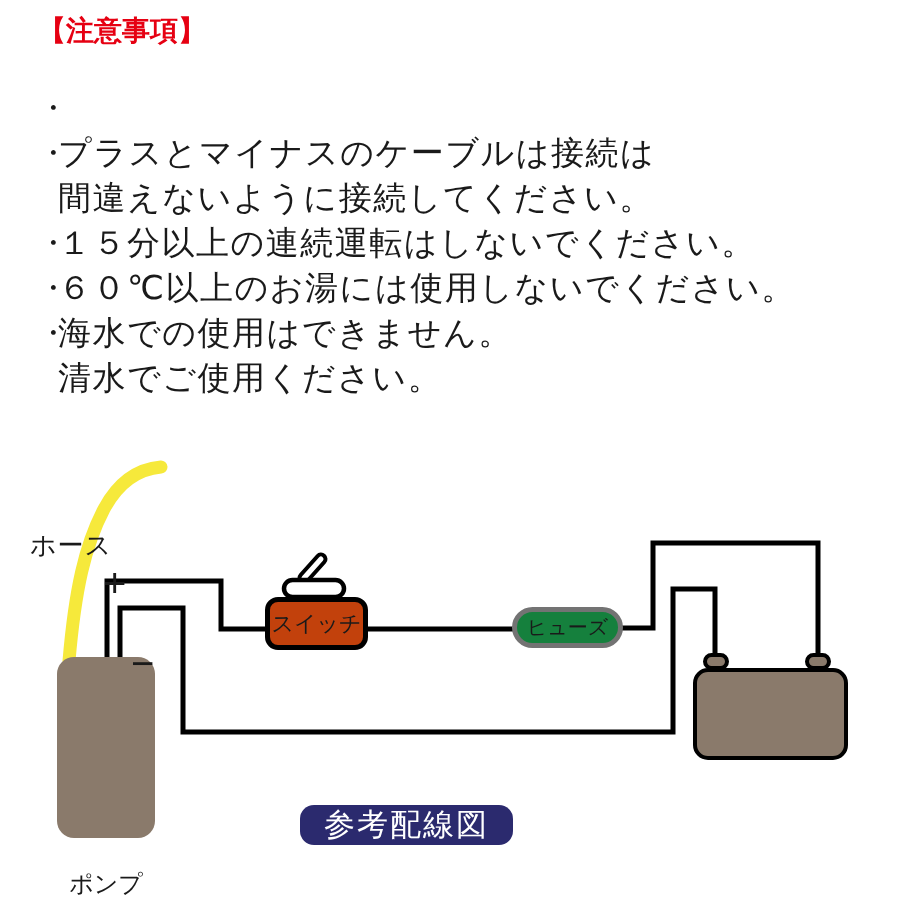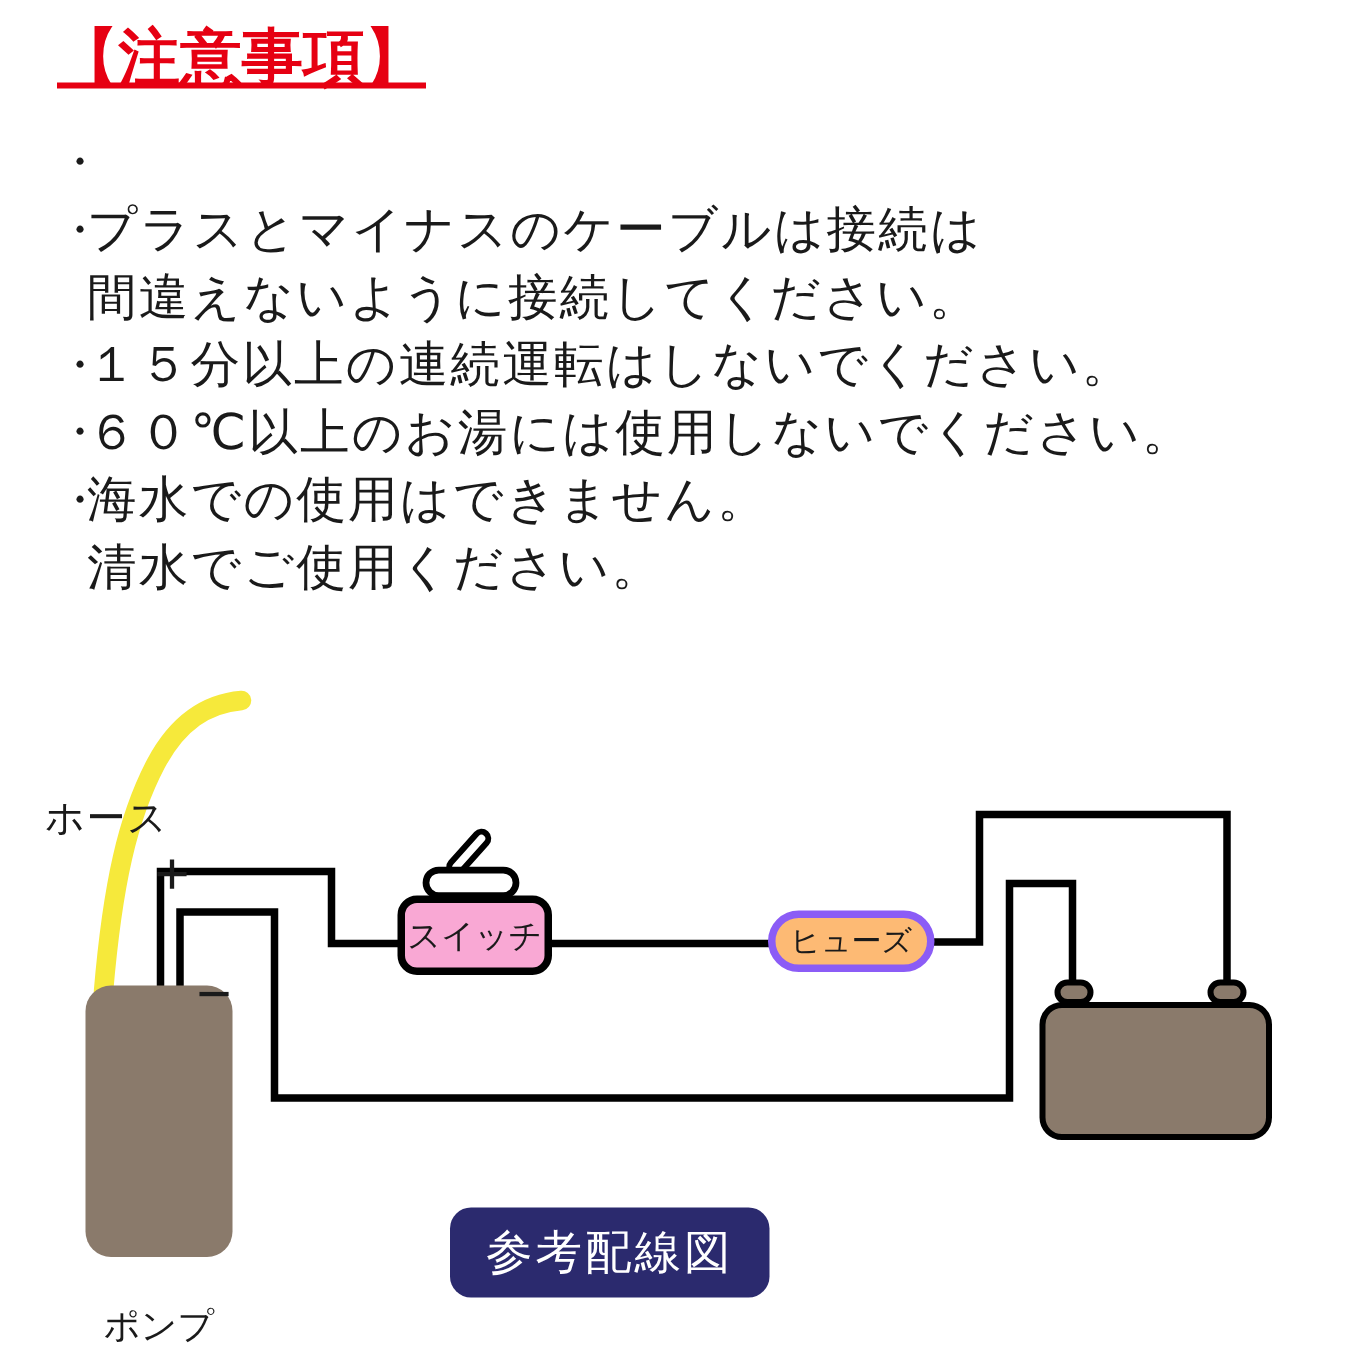--- a/index.html
+++ b/index.html
@@ -3,44 +3,44 @@
 <meta charset="utf-8">
 <style>
   html,body{margin:0;padding:0;background:#ffffff;}
   #page{
     position:relative;width:900px;height:900px;background:#ffffff;overflow:hidden;
     font-family:"Liberation Sans","DejaVu Sans",sans-serif;color:#1a1a1a;
   }
   
   #caution-title{
     position:absolute;left:38px;top:14px;
-    font-size:41px;font-weight:bold;color:#e60012;letter-spacing:0px;line-height:1.2;text-decoration:underline;
+    font-size:28px;font-weight:bold;color:#e60012;letter-spacing:0px;line-height:1.2;
   }
   #notice-list{position:absolute;left:38px;top:86px;width:840px;}
   .n-line{height:45px;font-size:33px;letter-spacing:1.5px;white-space:nowrap;display:flex;align-items:center;}
   .n-marker{display:inline-block;width:20px;flex:0 0 20px;text-align:center;font-size:30px;}
   
   #wiring-svg{position:absolute;left:0;top:0;width:900px;height:900px;z-index:1;pointer-events:none;}
   .comp{position:absolute;z-index:2;box-sizing:border-box;}
   #pump-body{left:57px;top:657px;width:98px;height:181px;background:#8a7a6b;border-radius:17px;}
   #battery-terminal-neg{left:703px;top:653px;width:26px;height:17px;background:#8a7a6b;border:4px solid #000;border-radius:9px;}
   #battery-terminal-pos{left:805px;top:653px;width:26px;height:17px;background:#8a7a6b;border:4px solid #000;border-radius:9px;}
   #battery-body{left:693px;top:668px;width:155px;height:92px;background:#8a7a6b;border:4px solid #000;border-radius:15px;}
-  #switch-box{left:265px;top:597px;width:103px;height:53px;background:#f9a8d4;border:5px solid #000;border-radius:13px;
+  #switch-box{left:265px;top:597px;width:103px;height:53px;background:#c2410c;border:5px solid #000;border-radius:13px;
     display:flex;align-items:center;justify-content:center;font-size:22px;}
-  #fuse-box{left:512px;top:607px;width:111px;height:41px;background:#fdba74;border:5px solid #8b5cf6;border-radius:21px;
+  #fuse-box{left:512px;top:607px;width:111px;height:41px;background:#15803d;border:5px solid #737373;border-radius:21px;
     display:flex;align-items:center;justify-content:center;font-size:20px;}
   .d-label{position:absolute;z-index:3;color:#1a1a1a;margin-top:28px;}
   #hose-label{left:30px;top:500px;font-size:26px;letter-spacing:1px;}
   #plus-label{left:103px;top:533px;font-size:40px;font-weight:300;}
   #minus-label{left:131px;top:613px;font-size:40px;font-weight:300;}
   #pump-label{left:57px;top:840px;width:98px;text-align:center;font-size:24px;}
   #battery-label{left:693px;top:764px;width:155px;text-align:center;font-size:21px;letter-spacing:1px;}
   #caption-badge{
-    position:absolute;left:300px;top:805px;width:213px;height:60px;z-index:2;
+    position:absolute;left:300px;top:805px;width:213px;height:40px;z-index:2;
     background:#2b2a6e;border-radius:14px;display:flex;align-items:center;justify-content:center;
     color:#ffffff;font-size:31px;letter-spacing:2px;
   }
 </style>
 </head>
 <body>
 
 <div id="page">
 
   <div id="caution-title">【注意事項】</div>

